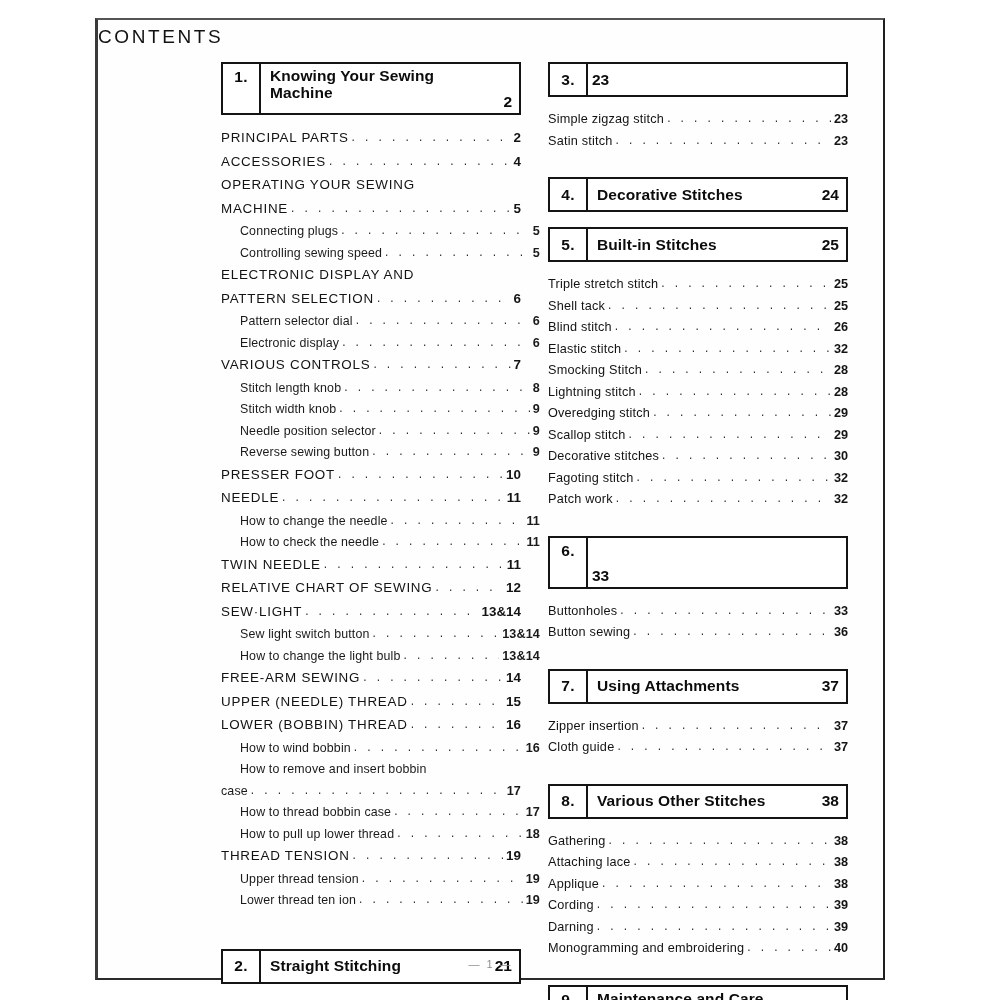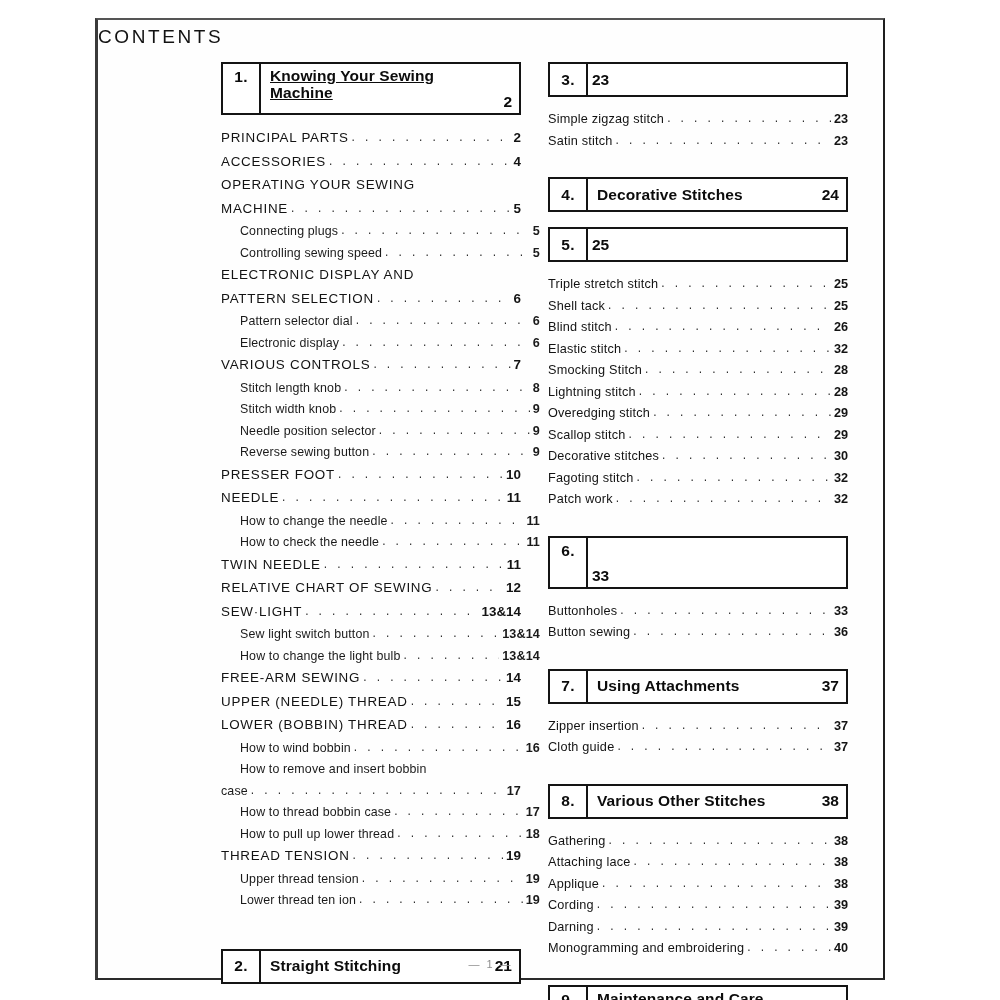--- a/index.html
+++ b/index.html
@@ -94,21 +94,20 @@
     font-size: 15.5px;
     font-weight: bold;
     color: #0c0c0c;
     letter-spacing: .1px;
     line-height: 1.12;
   }
   .section-box.two-line .section-title {
     align-items: flex-start;
     padding-top: 3px;
     white-space: pre-line;
-    text-decoration: underline;
   }
   .section-page {
     flex: 0 0 auto;
     display: flex;
     align-items: flex-end;
     padding: 0 7px 2px 4px;
     font-size: 15.5px;
     font-weight: bold;
     color: #0c0c0c;
   }
@@ -414,20 +413,21 @@
         </div>
         <div class="gap-lg"></div>
         <div class="section-box">
           <div class="section-num">4.</div>
           <div class="section-title">Decorative Stitches</div>
           <div class="section-page">24</div>
         </div>
         <div class="gap-md"></div>
         <div class="section-box">
           <div class="section-num">5.</div>
+          <div class="section-title">Built-in Stitches</div>
           <div class="section-page">25</div>
         </div>
         <div class="gap-md"></div>
         <div class="entries">
           <div class="entry lvl1">
             <span class="etext">Triple stretch stitch</span>
             <span class="leader">. . . . . . . . . . . . . . . . . . . . . . . . . . . . . . . . . . . . . . . . . . . . . . . . . . . . . . . . . . . . </span>
             <span class="epage">25</span>
           </div>
           <div class="entry lvl1">

